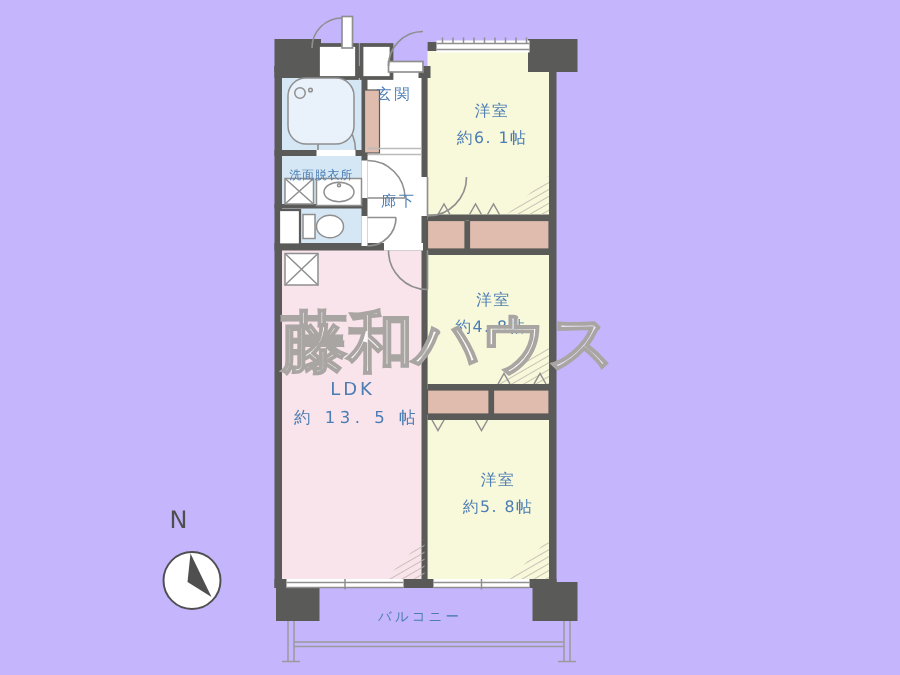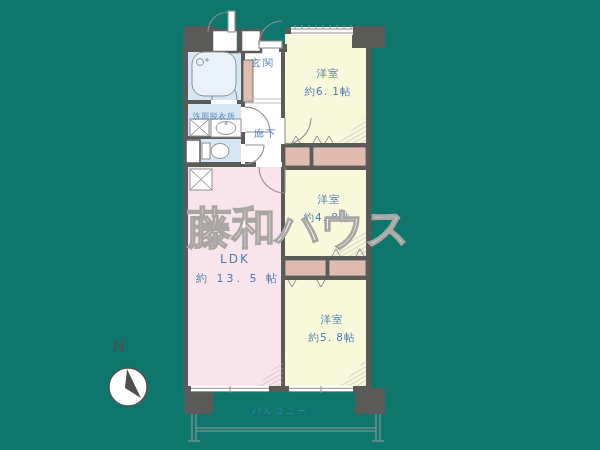--- a/index.html
+++ b/index.html
@@ -1,16 +1,16 @@
 <!DOCTYPE html>
 <html><head>
 <meta charset="utf-8">
 <style>
   html,body{margin:0;padding:0;background:#ffffff;}
-  .stage{position:relative;width:600px;height:450px;background:#0f766e;overflow:hidden;}
+  .stage{position:relative;width:600px;height:450px;background:#c4b5fd;overflow:hidden;}
   svg text{font-family:"DejaVu Sans","Liberation Sans",sans-serif;}
   .roomlabel{font-size:10.5px;letter-spacing:1px;}
   .smalllabel{font-size:8px;letter-spacing:0.5px;}
   .midlabel{font-size:10px;letter-spacing:2px;}
   .ldklabel{font-size:12px;letter-spacing:2px;}
   .ldksize{font-size:11px;letter-spacing:3px;}
   .balconylabel{font-size:9px;letter-spacing:2px;}
   .nlabel{font-size:16px;}
   .watermark{font-size:44px;font-weight:bold;letter-spacing:0px;
              fill:rgba(255,255,255,0.72);stroke-width:1.2px;}

